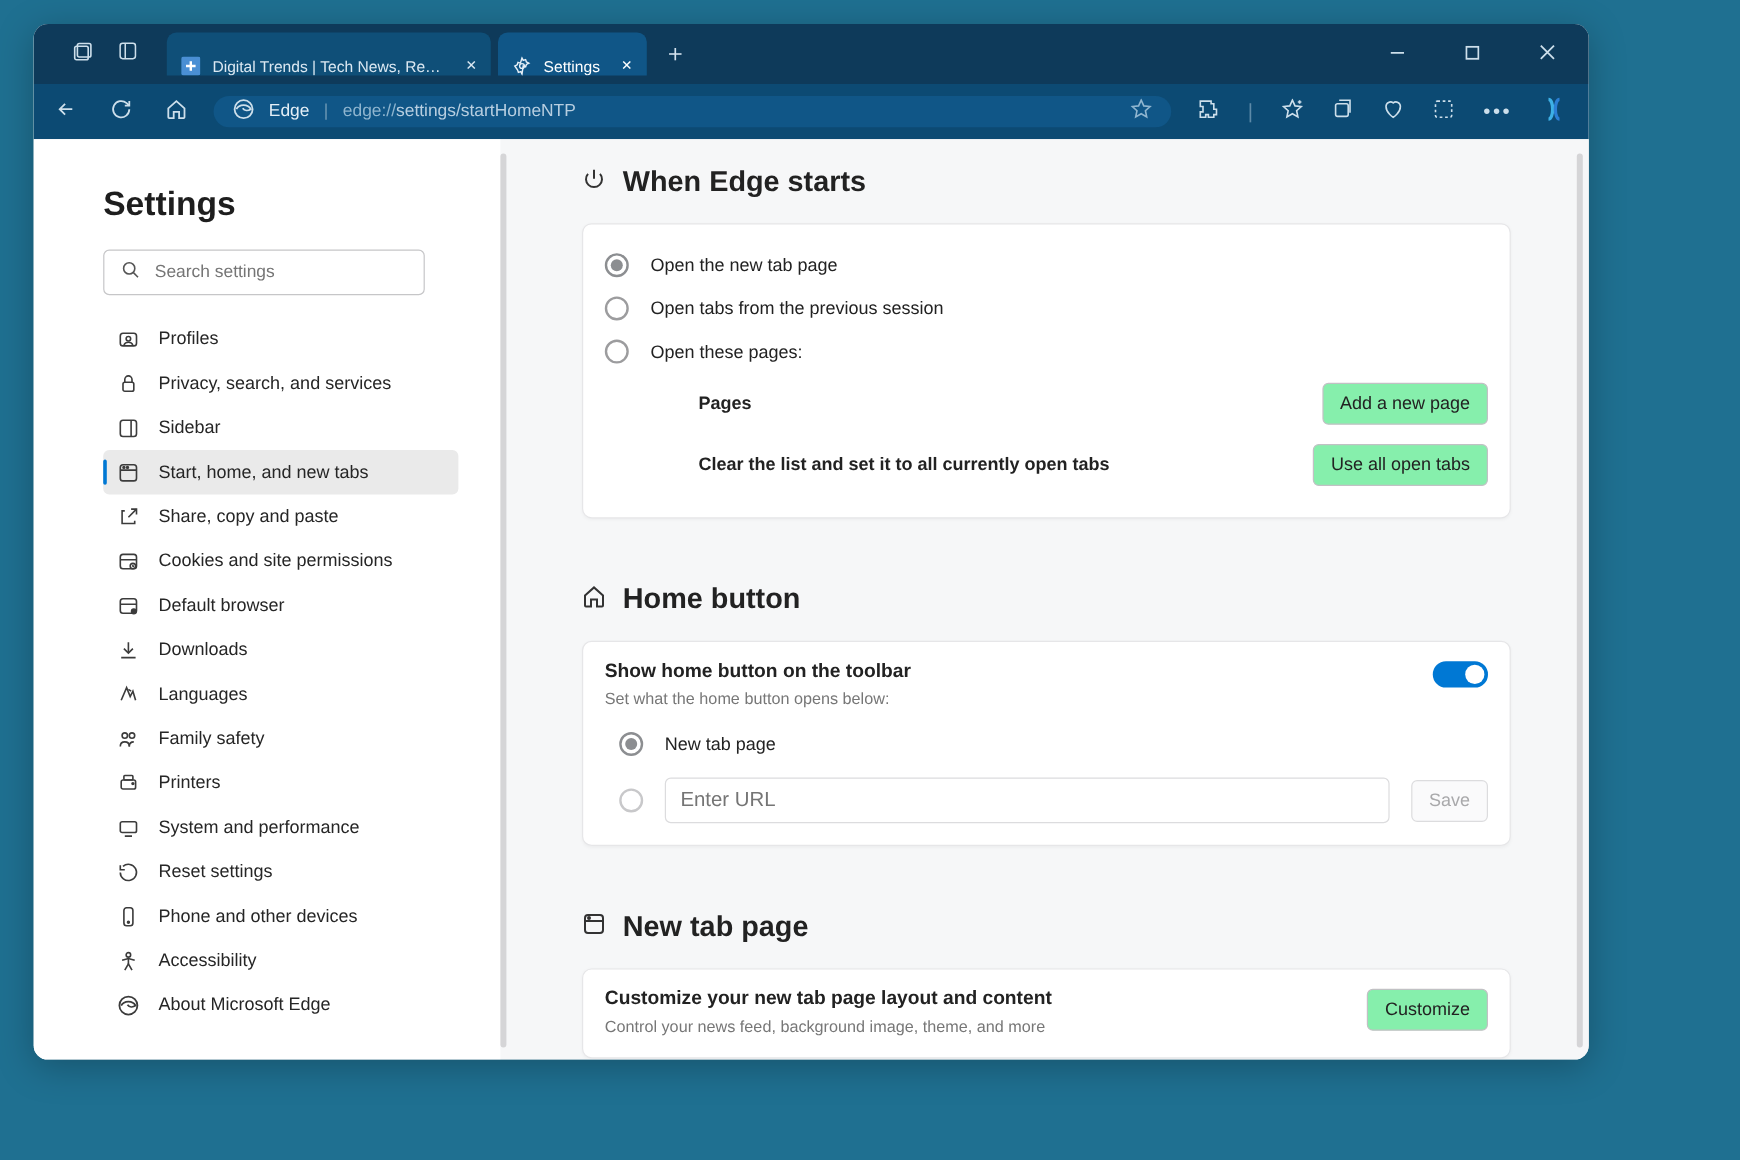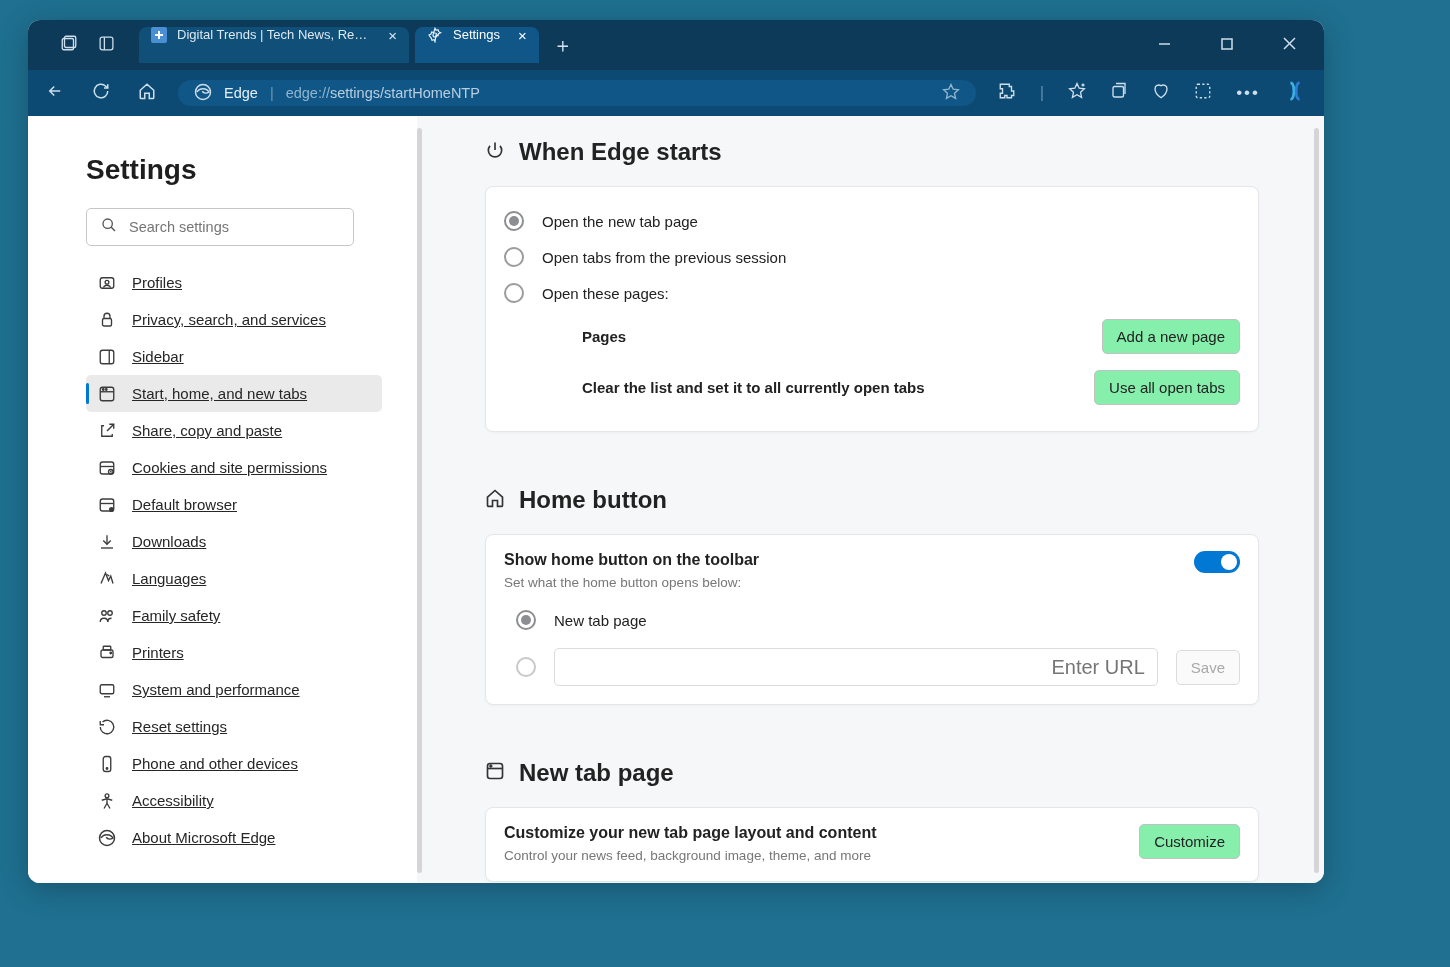--- a/index.html
+++ b/index.html
@@ -1,41 +1,41 @@
 <!DOCTYPE html>
 <html><head>
 <meta charset="utf-8">
 <style>
 * { margin:0; padding:0; box-sizing:border-box; font-family:"Segoe UI",Arial,sans-serif; }
 body { background:#1f7091; width:1450px; height:967px; overflow:hidden; }
 .window { position:absolute; top:20px; left:28px; width:1296px; height:863px; background:#f6f7f8; border-radius:12px; box-shadow:0 6px 30px rgba(0,0,0,.25); overflow:hidden; display:flex; flex-direction:column; }
 .titlebar { height:50px; background:#0e3a5a; display:flex; align-items:center; color:#fff; padding:0 10px; }
 .titlebar .left-icons { display:flex; align-items:center; gap:20px; padding-left:22px; }
-.tab { display:flex; align-items:flex-start; height:36px; border-radius:8px 8px 0 0; padding:0 12px; gap:10px; font-size:13px; max-width:270px; }
+.tab { display:flex; align-items:flex-end; height:36px; border-radius:8px 8px 0 0; padding:0 12px; gap:10px; font-size:13px; max-width:270px; }
 .tab.inactive { background:#0f4f78; color:#dbe8f2; margin-left:24px; }
 .tab.active { background:#105687; color:#fff; margin-left:6px; }
 .tab .favicon { width:16px; height:16px; display:flex; align-items:center; justify-content:center; }
 .tab .title { overflow:hidden; white-space:nowrap; text-overflow:ellipsis; }
 .tab .close { margin-left:8px; font-size:15px; cursor:pointer; }
 .newtab-btn { margin-left:14px; color:#d5e3ef; font-size:20px; line-height:1; cursor:pointer; }
 .win-controls { margin-left:auto; display:flex; gap:50px; padding-right:18px; color:#d5e3ef; font-size:14px; }
 .toolbar { height:46px; background:#0c4a73; display:flex; align-items:center; padding:0 18px; gap:22px; color:#cddfeb; }
 .toolbar .nav-icons { display:flex; align-items:center; gap:28px; font-size:18px; }
 .toolbar .addr { flex:1; display:flex; align-items:center; background:#105687; border-radius:20px; height:18px; padding:13px 16px; gap:12px; font-size:14.5px; }
 .toolbar .addr .edge-label { color:#e4eff7; font-weight:500; }
 .toolbar .addr .sep { color:#6c98b5; }
 .toolbar .addr .url { color:#8fb5cf; }
 .toolbar .right-icons { display:flex; align-items:center; gap:24px; font-size:17px; }
 .content { flex:1; display:flex; background:#f6f7f8; overflow:hidden; }
 .sidebar { width:389px; background:#fff; border-radius:0 0 0 12px; padding:38px 14px 10px 58px; overflow-y:auto; }
 .sidebar-title { font-size:28px; font-weight:600; color:#1e1e1e; margin-bottom:22px; }
 .search-box { display:flex; align-items:center; height:38px; border:1px solid #c6c6c8; border-radius:5px; padding:0 14px; gap:12px; margin-bottom:18px; width:268px; }
 .search-box input { border:none; outline:none; flex:1; font-size:14.5px; background:transparent; color:#555; }
 .nav-list { list-style:none; }
-.nav-item { display:flex; align-items:center; gap:16px; height:37px; font-size:15px; color:#262626; padding-left:12px; border-radius:5px; cursor:pointer; position:relative; width:296px;text-decoration:underline; }
+.nav-item { display:flex; align-items:center; gap:16px; height:37px; font-size:15px; color:#262626; padding-left:12px; border-radius:5px; cursor:pointer; position:relative; width:296px; }
 .nav-item .icon { width:18px; display:flex; justify-content:center; color:#3c3c3c; }
 .nav-item.active { background:#eaeaea; }
 .nav-item.active::before { content:""; position:absolute; left:0; top:8px; bottom:8px; width:3px; background:#0078d4; border-radius:2px; }
 .divider { position:absolute; top:108px; bottom:10px; left:389px; width:5px; background:#d5d5d7; border-radius:3px; }
 .main { flex:1; padding:16px 30px 0 68px; overflow-y:auto; color:#222; }
 .section-title { display:flex; align-items:center; gap:14px; font-size:24px; font-weight:700; margin:6px 0 20px 0; }
 .section-title svg,.section-title .ico { width:20px; height:20px; }
 .card { background:#fff; border:1px solid #e6e6e8; border-radius:8px; padding:16px 18px 18px 18px; box-shadow:0 1px 3px rgba(0,0,0,.04); max-width:774px; }
 .radio-row { display:flex; align-items:center; gap:18px; padding:8px 0; font-size:15px; }
 .radio { width:20px; height:20px; border:2px solid #9c9c9e; border-radius:50%; position:relative; display:inline-block; }
@@ -44,21 +44,21 @@
 .radio.disabled { border-color:#c8c8ca; }
 .pages-row { display:flex; align-items:center; justify-content:space-between; padding:8px 0 8px 78px; font-size:15px; }
 .btn { border:1px solid #c1c1c4; background:#86efac; border-radius:5px; padding:8px 14px; font-size:15px; color:#222; cursor:pointer; }
 .btn.disabled { color:#a9a9ab; border-color:#dcdcde; background:#fafafb; cursor:default; }
 .home-card-row { display:flex; align-items:flex-start; justify-content:space-between; }
 .home-card-row .lbl { font-size:16px; font-weight:600; }
 .home-card-row .sub { font-size:13.5px; color:#777; margin-top:6px; }
 .toggle { width:46px; height:22px; background:#0078d4; border-radius:12px; position:relative; cursor:pointer; }
 .toggle::after { content:""; position:absolute; right:3px; top:3px; width:16px; height:16px; border-radius:50%; background:#fff; }
 .url-row { display:flex; align-items:center; gap:18px; margin-top:10px; padding-left:12px; }
-.url-input { flex:1; height:38px; border:1px solid #dcdcde; border-radius:5px; padding:0 12px; font-size:20px; color:#b3b3b5; background:#fff;text-align:right; }
+.url-input { flex:1; height:38px; border:1px solid #dcdcde; border-radius:5px; padding:0 12px; font-size:17px; color:#b3b3b5; background:#fff; }
 .mainscroll { position:absolute; right:5px; top:108px; bottom:10px; width:5px; background:#d5d5d7; border-radius:3px; }
 .spacer { height:48px; }
 </style>
 </head>
 <body>
 
 <div class="window">
 
   <div class="titlebar">
     <div class="left-icons">

